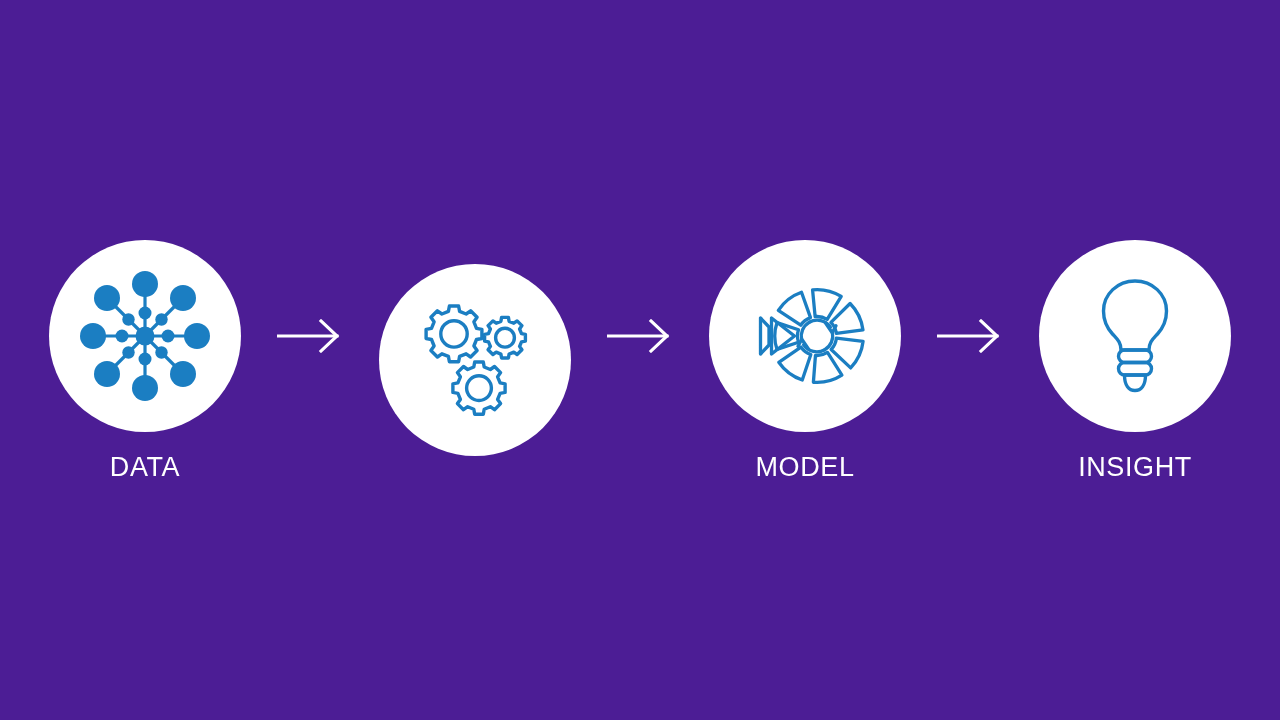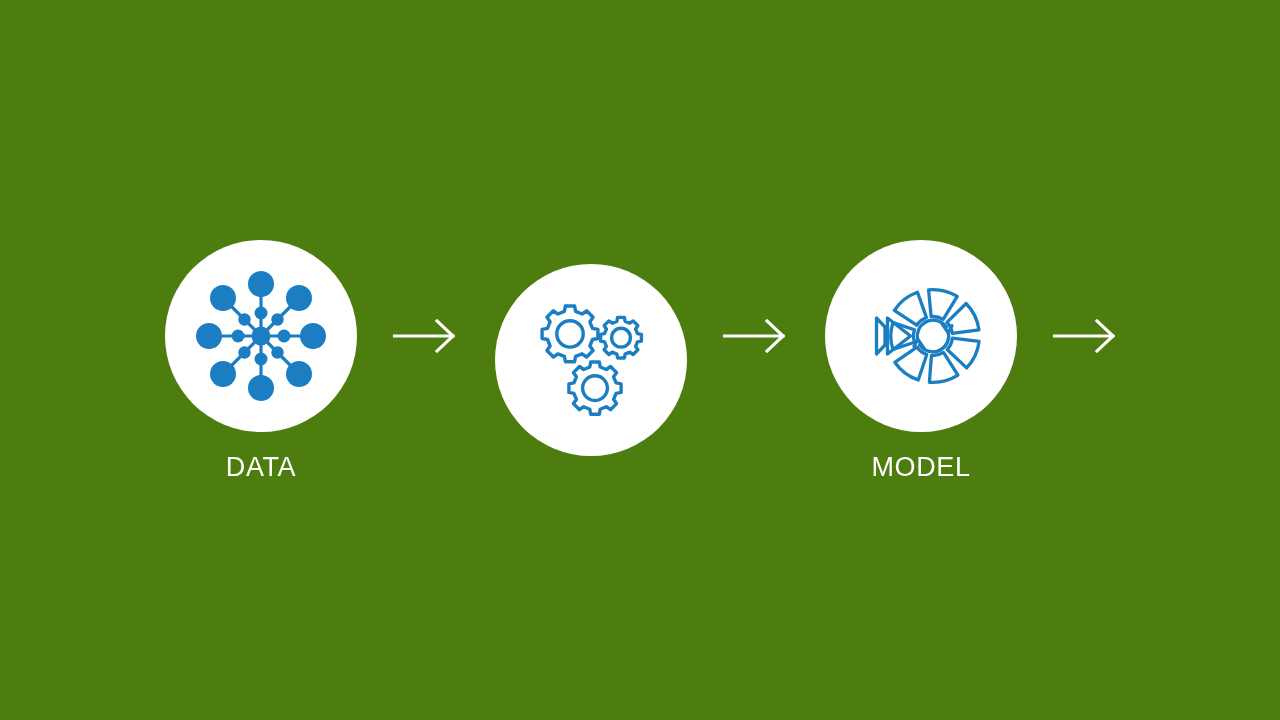--- a/index.html
+++ b/index.html
@@ -11,21 +11,21 @@
     width: 1280px;
     height: 720px;
     overflow: hidden;
     font-family: "Liberation Sans", sans-serif;
     background: #1b7ec2;
   }
   #stage {
     position: relative;
     width: 1280px;
     height: 720px;
-    background: #4d7c0f;
+    background: #4c1d95;
   }
   .flow {
     position: absolute;
     left: 0;
     top: 0;
     width: 1280px;
     height: 720px;
     display: flex;
     flex-direction: row;
     align-items: center;
@@ -208,15 +208,31 @@
 
     <div class="connector">
       <svg width="66" height="34" viewBox="0 0 66 34">
         <g stroke="#ffffff" stroke-width="3.1" fill="none" stroke-linecap="square">
           <line x1="1" y1="17" x2="60" y2="17"></line>
           <polyline points="44,2 60,17 44,32"></polyline>
         </g>
       </svg>
     </div>
 
+    <div class="step">
+      <div class="disc">
+        <svg width="140" height="140" viewBox="0 0 140 140">
+          <g fill="none" stroke="#1b7ec2" stroke-width="3.4" stroke-linejoin="round" stroke-linecap="round">
+
+            <path d="M 56.0,84.0 C 56.0,76.0 52.0,73.0 47.5,68.0 C 41.5,61.4 38.5,53.4 38.5,45.0 C 38.5,28.0 52.6,15.0 70.0,15.0 C 87.4,15.0 101.5,28.0 101.5,45.0 C 101.5,53.4 98.5,61.4 92.5,68.0 C 88.0,73.0 84.0,76.0 84.0,84.0 Z"></path>
+
+            <rect x="53.5" y="84.0" width="33.0" height="12.5" rx="6.2"></rect>
+            <rect x="53.5" y="96.5" width="33.0" height="12.5" rx="6.2"></rect>
+
+            <path d="M 59.5,109.0 L 80.5,109.0 C 80.5,119.5 76.0,124.5 70.0,124.5 C 64.0,124.5 59.5,119.5 59.5,109.0 Z"></path>
+          </g>
+        </svg>
+      </div>
+      <div class="step-label">INSIGHT</div>
+    </div>
 
   </div>
 </div>
 
 </body></html>

